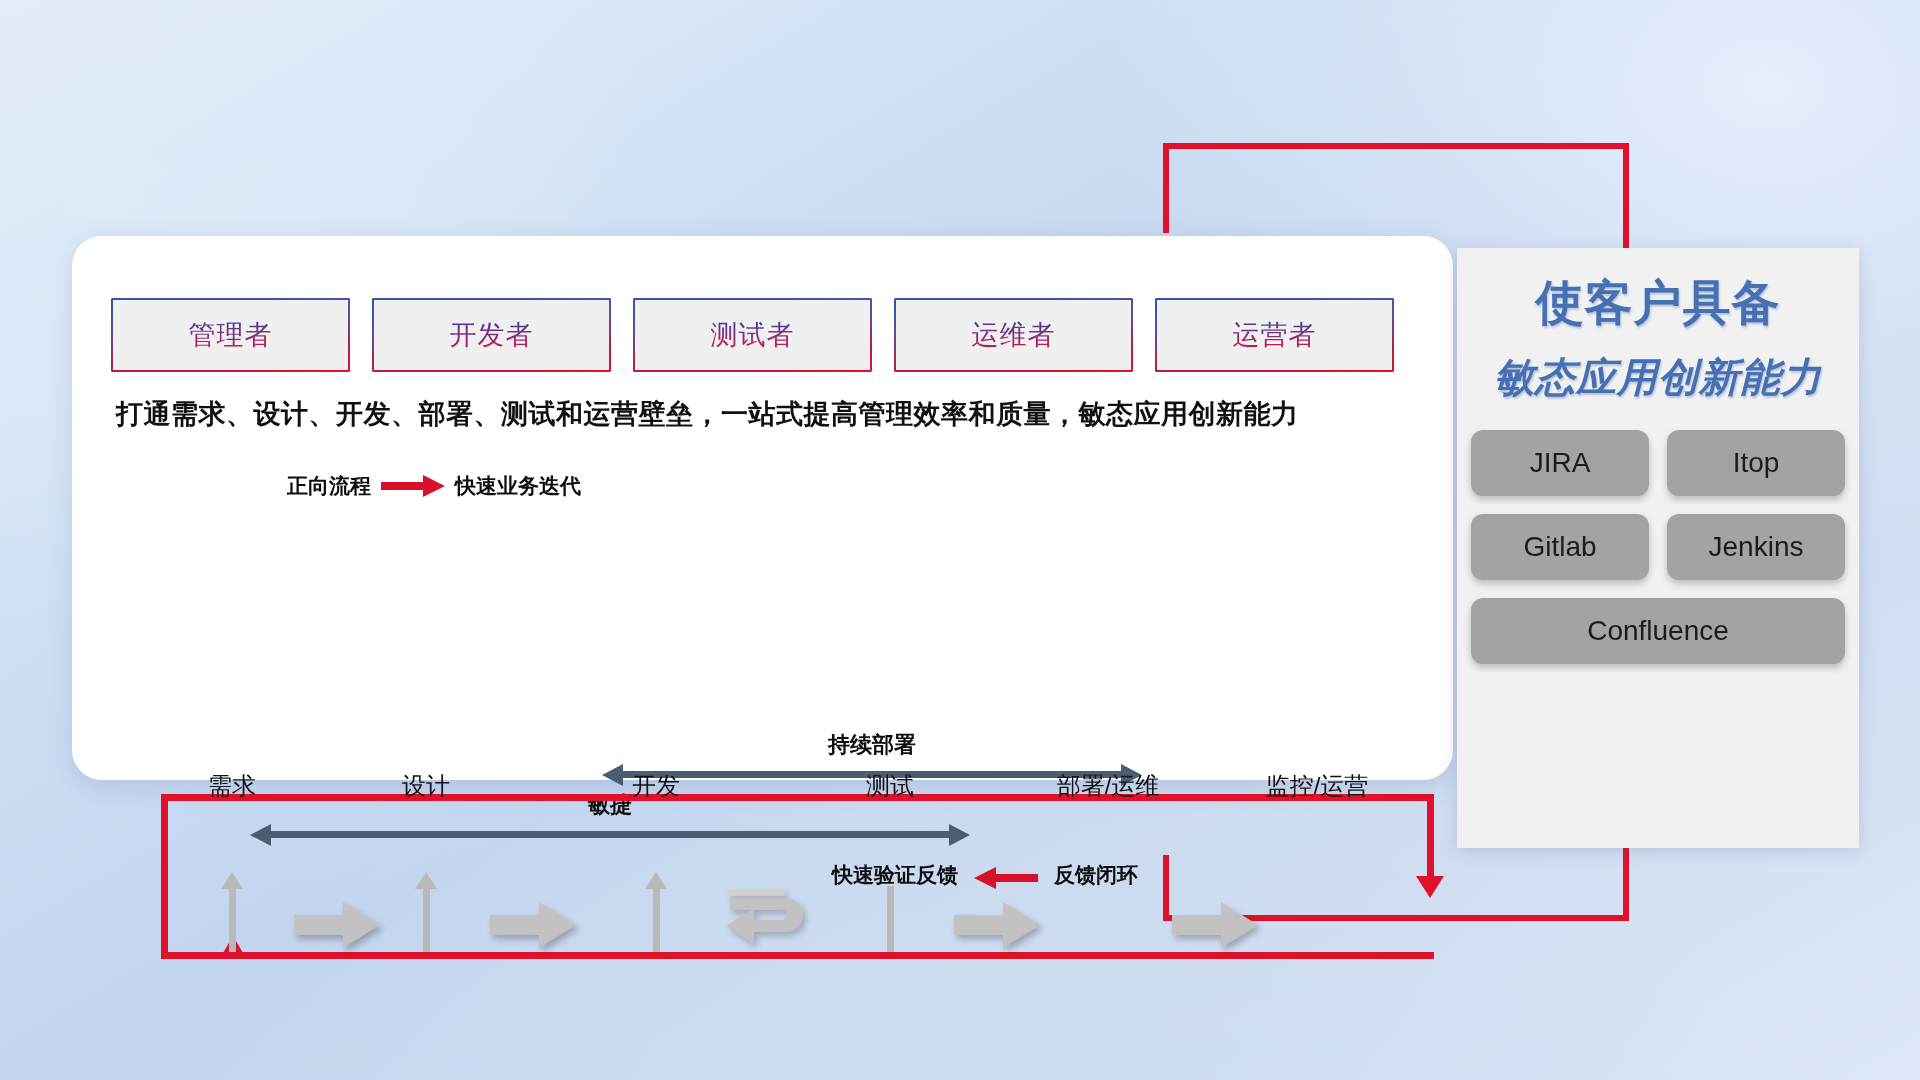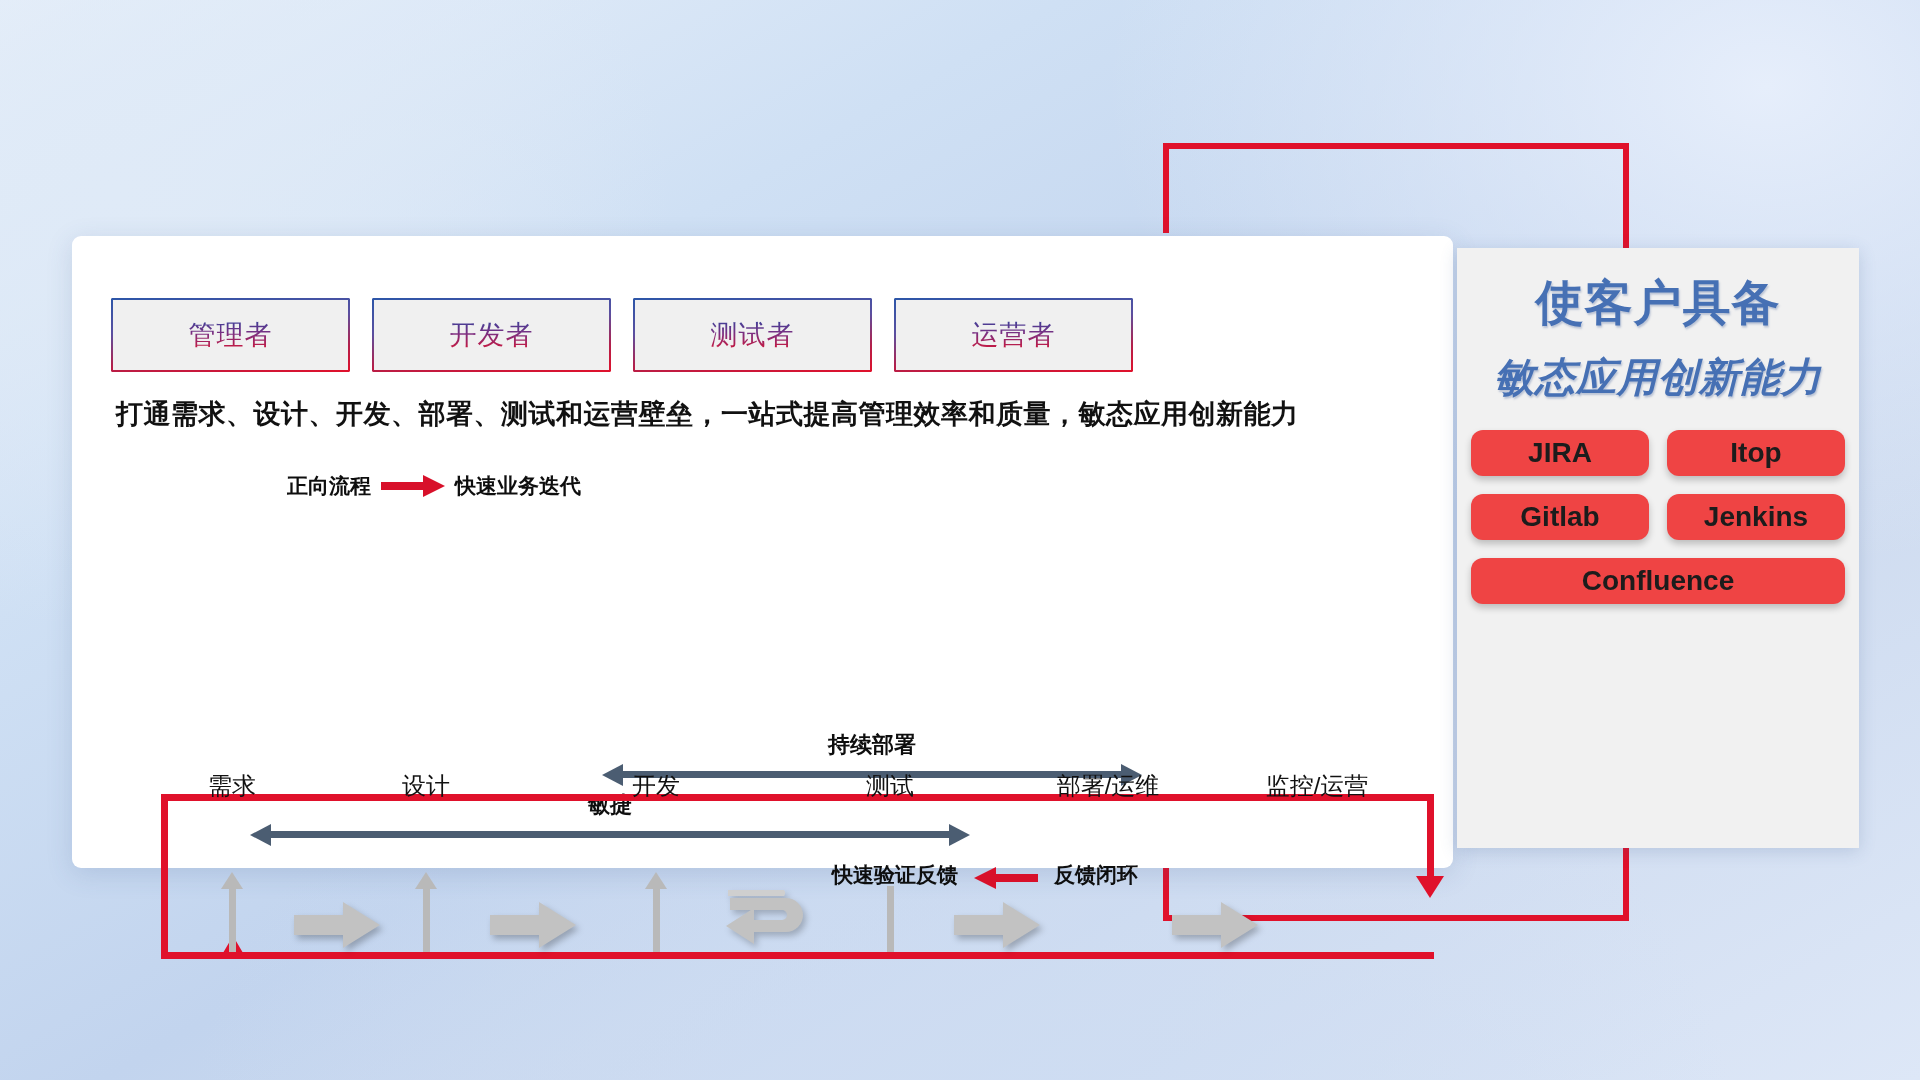--- a/index.html
+++ b/index.html
@@ -18,22 +18,22 @@
   
   .redloop{ position:absolute; pointer-events:none; }
   .rl-top   { left:1163px; top:143px;  width:466px; height:6px; background:#e0112b; }
   .rl-left  { left:1163px; top:143px;  width:6px;   height:90px; background:#e0112b; }
   .rl-right { left:1623px; top:143px;  width:6px;   height:778px; background:#e0112b; }
   .rl-bot   { left:1163px; top:915px;  width:466px; height:6px; background:#e0112b; }
   .rl-lbot  { left:1163px; top:855px;  width:6px;   height:66px; background:#e0112b; }
 
   
   .card{
-    position:absolute; left:72px; top:236px; width:1381px; height:632px;
-    background:#ffffff; border-radius:9px;
+    position:absolute; left:72px; top:236px; width:1381px; height:544px;
+    background:#ffffff; border-radius:30px;
     box-shadow:0 6px 26px rgba(60,90,140,.17);
   }
 
   
   .roles{ position:absolute; left:41px; top:64px; display:flex; gap:26px; }
   .role{
     width:235px; height:70px; position:relative;
     background:#f0f0f0; display:flex; align-items:center; justify-content:center;
   }
   .role::before{
@@ -117,23 +117,23 @@
   }
   .panel-title{ text-align:center; padding-top:26px; }
   .panel-title div{
     color:#4670b4; font-weight:700; letter-spacing:1px;
     text-shadow:1px 2px 2px rgba(120,140,180,.45);
   }
   .pt1{ font-size:48px; line-height:58px; }
   .pt2{ font-size:40px; line-height:58px; margin-top:16px;font-style:italic; }
   .tools{ display:flex; flex-wrap:wrap; gap:18px 18px; padding:24px 14px 0 14px; justify-content:center; }
   .tool{
-    background:#ef4444; border-radius:12px; height:46px;
+    background:#a3a3a3; border-radius:12px; height:66px;
     display:flex; align-items:center; justify-content:center;
-    font-size:28px; font-weight:700; color:#1c1c1c;
+    font-size:28px; font-weight:400; color:#1c1c1c;
     box-shadow:0 4px 7px rgba(0,0,0,.22);
   }
   .tool.half{ width:178px; }
   .tool.full{ width:374px; }
 </style>
 </head>
 <body>
 
 <div class="stage">
 
@@ -147,20 +147,23 @@
 
     <div class="roles">
       <div class="role">
         <span class="role-label">管理者</span>
       </div>
       <div class="role">
         <span class="role-label">开发者</span>
       </div>
       <div class="role">
         <span class="role-label">测试者</span>
+      </div>
+      <div class="role">
+        <span class="role-label">运维者</span>
       </div>
       <div class="role">
         <span class="role-label">运营者</span>
       </div>
     </div>
 
     <div class="headline">打通需求、设计、开发、部署、测试和运营壁垒，一站式提高管理效率和质量，敏态应用创新能力</div>
 
     <div class="legend-fw">
       <span class="lg-text">正向流程</span>

